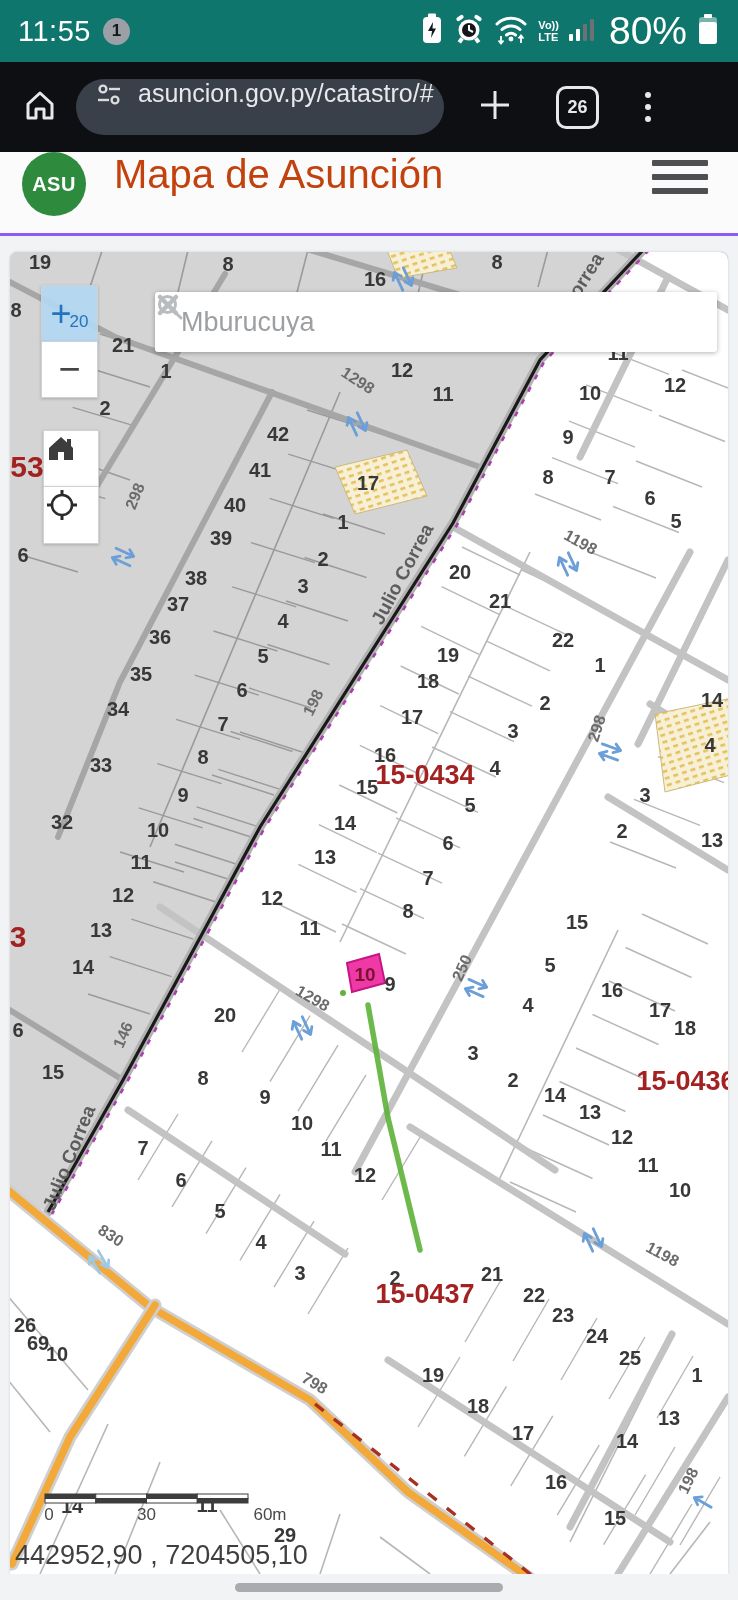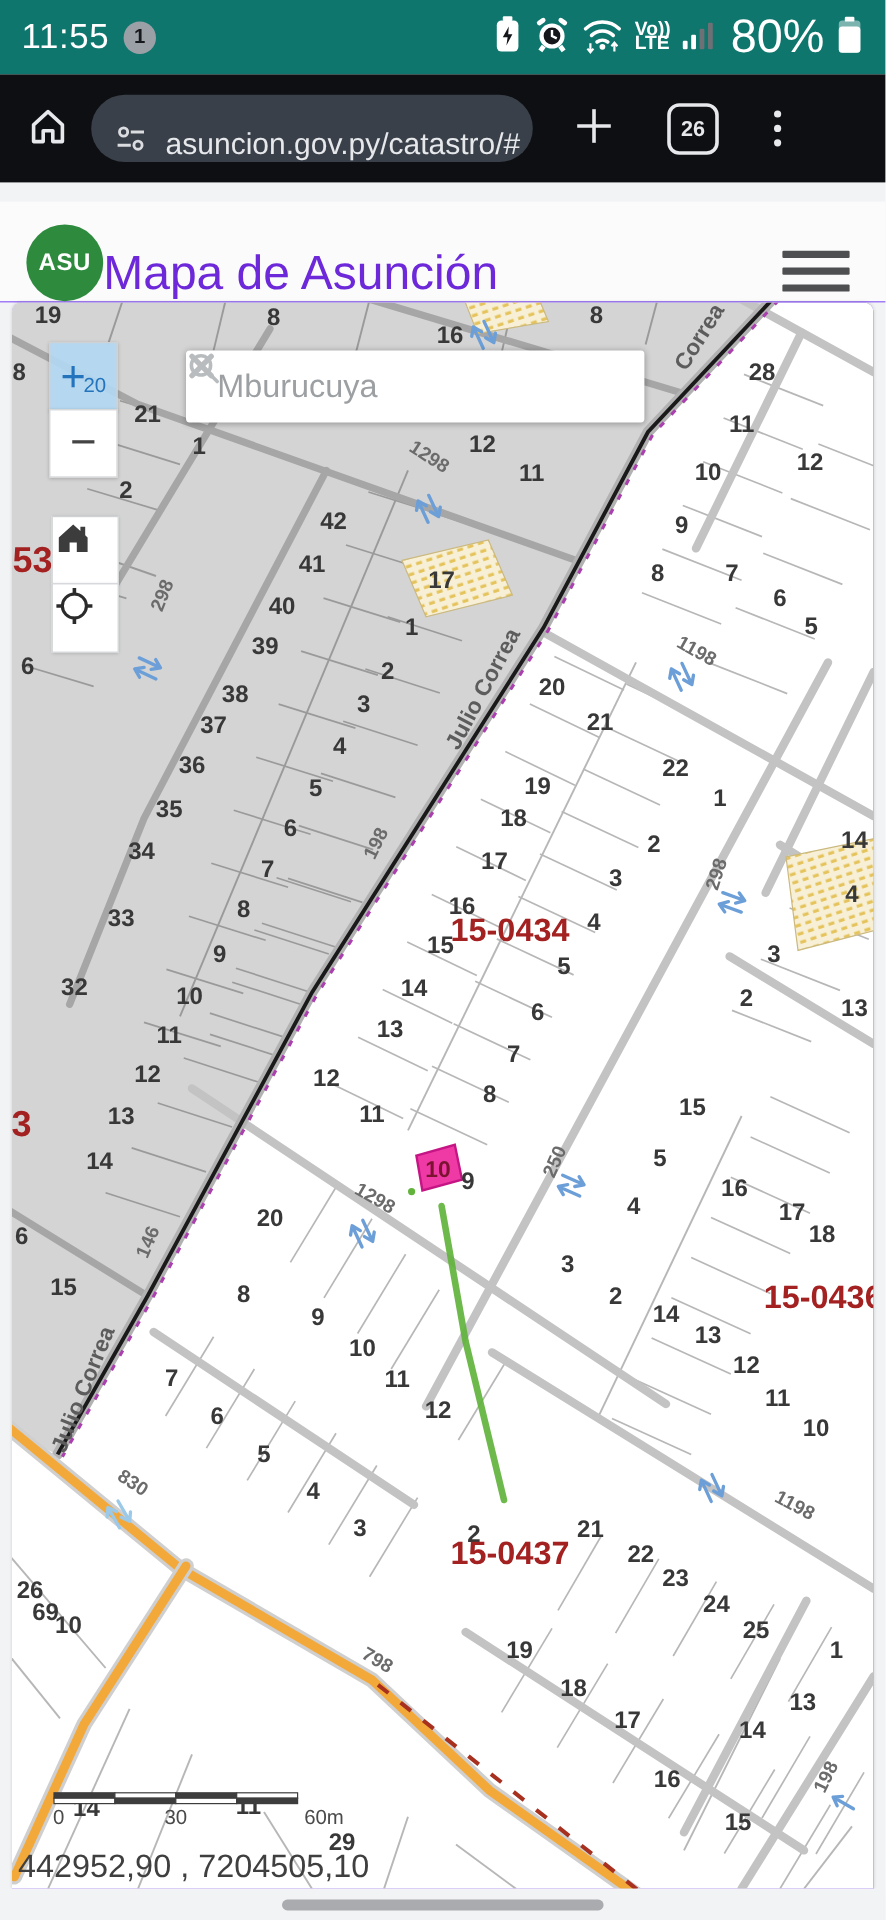--- a/index.html
+++ b/index.html
@@ -5,57 +5,57 @@
   html,body{margin:0;padding:0}
   body{width:738px;height:1600px;position:relative;background:#f2f3f5;overflow:hidden;
        font-family:"Liberation Sans",sans-serif;-webkit-font-smoothing:antialiased}
   
   .status-bar{position:absolute;left:0;top:0;width:738px;height:62px;background:#0f766e;
               display:flex;align-items:center;padding:0 18px;box-sizing:border-box;color:#fff}
   .sb-time{font-size:29px;font-weight:400;letter-spacing:.5px}
   .sb-badge{width:27px;height:27px;border-radius:50%;background:#9aa0a6;color:#17181b;
             font-size:17px;font-weight:700;display:flex;align-items:center;justify-content:center;margin-left:12px}
   .sb-right{margin-left:auto;display:flex;align-items:center;gap:9px}
-  .sb-volte{display:flex;flex-direction:column;line-height:12px;font-size:16px;font-weight:700;color:#fff;text-align:left}
+  .sb-volte{display:flex;flex-direction:column;line-height:12px;font-size:11px;font-weight:700;color:#fff;text-align:left}
   .sb-pct{font-size:39px;font-weight:400;margin-left:2px}
   
   .browser-bar{position:absolute;left:0;top:62px;width:738px;height:90px;background:#0e0f12;
                display:flex;align-items:center;padding:0 20px;box-sizing:border-box}
   .url-pill{width:368px;height:56px;border-radius:28px;background:#394049;display:flex;
-            align-items:flex-end;padding:0 18px;box-sizing:border-box;margin-left:16px}
+            align-items:flex-start;padding:0 18px;box-sizing:border-box;margin-left:16px}
   .url-text{font-size:25px;color:#e6e8eb;margin-left:14px;white-space:nowrap}
   .plus-btn{margin-left:28px;width:46px;text-align:center}
   .tab-btn{margin-left:38px;width:37px;height:37px;border:3px solid #e6e8eb;border-radius:10px;
            color:#e6e8eb;font-size:18px;font-weight:700;display:flex;align-items:center;justify-content:center}
   .kebab{margin-left:40px;display:flex;flex-direction:column;gap:6px;padding:6px}
   .kebab i{width:6px;height:6px;border-radius:50%;background:#e6e8eb;display:block}
   
-  .app-header{position:absolute;left:0;top:168px;width:738px;height:84px;background:#fbfbfb;
-              border-bottom:1px solid #8b5cf6;display:flex;align-items:flex-end;padding:0 22px;box-sizing:border-box}
+  .app-header{position:absolute;left:0;top:152px;width:738px;height:84px;background:#fbfbfb;
+              border-bottom:3px solid #8b5cf6;display:flex;align-items:flex-start;padding:0 22px;box-sizing:border-box}
   .logo{width:64px;height:64px;border-radius:50%;background:#2e8b3e;color:#fff;font-size:20px;
         font-weight:800;display:flex;align-items:center;justify-content:center;letter-spacing:.5px}
-  .app-title{font-size:40px;color:#6d28d9;font-weight:400;}
+  .app-title{font-size:40px;color:#c2410c;font-weight:400;margin-left:28px}
   .hamburger{margin-left:auto;display:flex;flex-direction:column;gap:8px;padding:8px;cursor:pointer}
   .hamburger i{display:block;width:56px;height:6px;background:#4d4f51;border-radius:1px}
   
   .map-card{position:absolute;left:10px;top:252px;width:718px;height:1322px;background:#8b5cf6;
             border-radius:8px 8px 0 0;overflow:hidden;box-shadow:0 0 3px rgba(0,0,0,.15)}
   .map-card svg{position:absolute;left:0;top:0}
   
   .ctl{position:absolute;box-sizing:border-box;background:#fff;border:1px solid #cfd2d4;
        display:flex;align-items:center;justify-content:center;cursor:pointer;
        box-shadow:0 1px 3px rgba(0,0,0,.2)}
   .zoom-in{left:31px;top:33px;width:57px;height:57px;background:rgba(178,216,242,.92)}
   .zoom-in .plus{font-size:36px;color:#2374bd;font-weight:400;line-height:1}
   .zoom-in .lvl{font-size:17px;color:#2374bd;margin-top:16px;margin-left:-2px}
   .zoom-out{left:31px;top:89px;width:57px;height:57px;font-size:38px;color:#444;font-weight:400}
   .home-btn{left:33px;top:178px;width:56px;height:57px}
   .locate-btn{left:33px;top:234px;width:56px;height:58px}
   
-  .search-box{position:absolute;left:145px;top:40px;width:382px;height:60px;background:#fff;
+  .search-box{position:absolute;left:145px;top:40px;width:562px;height:60px;background:#fff;
               border-radius:3px;box-shadow:0 1px 5px rgba(0,0,0,.3);display:flex;align-items:center;
               padding:0 16px 0 26px;box-sizing:border-box}
   .search-text{font-size:27px;color:#9da0a3;flex:1}
   .search-icons{display:flex;align-items:center;gap:14px}
   
   .bottom-area{position:absolute;left:0;top:1574px;width:738px;height:26px;background:#f2f3f5}
   .nav-pill{width:268px;height:9px;border-radius:5px;background:#a9abae;margin:9px auto 0}
 </style>
 </head>
 <body>

